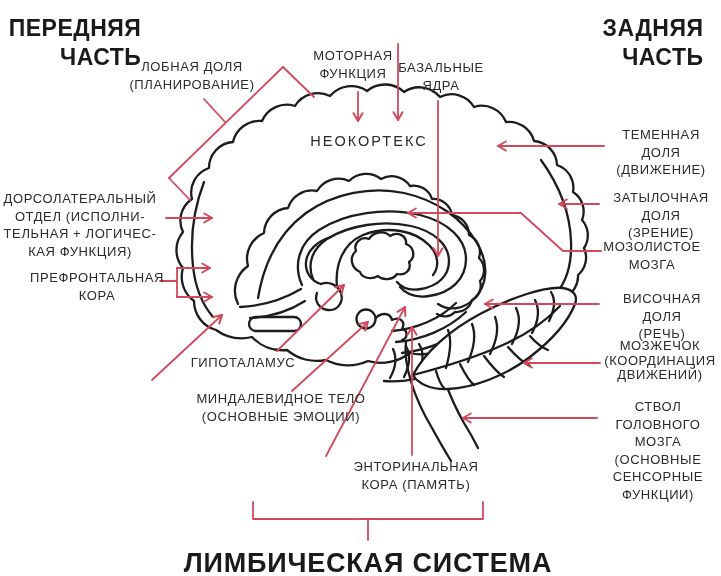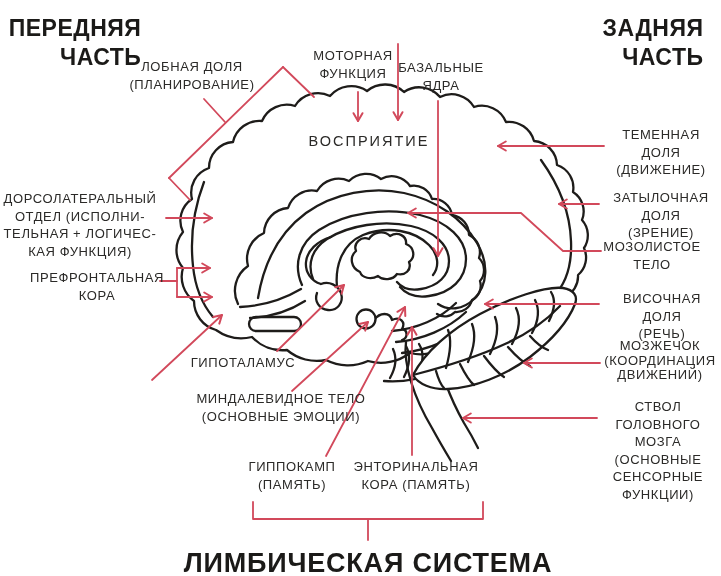--- a/index.html
+++ b/index.html
@@ -198,48 +198,46 @@
   <div class="hdr" style="left:653px;top:14px">ЗАДНЯЯ
 ЧАСТЬ</div>
 
   <div class="lbl" style="left:353px;top:47px">МОТОРНАЯ
 ФУНКЦИЯ</div>
   <div class="lbl" style="left:441px;top:59px">БАЗАЛЬНЫЕ
 ЯДРА</div>
   <div class="lbl" style="left:192px;top:58px">ЛОБНАЯ ДОЛЯ
 (ПЛАНИРОВАНИЕ)</div>
 
-  <div class="neo" style="left:369px;top:133px">ВОСПРИЯТИЕ</div>
+  <div class="neo" style="left:369px;top:133px">НЕОКОРТЕКС</div>
 
   <div class="lbl" style="left:80px;top:190px">ДОРСОЛАТЕРАЛЬНЫЙ
 ОТДЕЛ (ИСПОЛНИ-
 ТЕЛЬНАЯ + ЛОГИЧЕС-
 КАЯ ФУНКЦИЯ)</div>
   <div class="lbl" style="left:97px;top:269px">ПРЕФРОНТАЛЬНАЯ
 КОРА</div>
 
   <div class="lbl" style="left:661px;top:126px">ТЕМЕННАЯ ДОЛЯ
 (ДВИЖЕНИЕ)</div>
   <div class="lbl" style="left:661px;top:189px">ЗАТЫЛОЧНАЯ
 ДОЛЯ (ЗРЕНИЕ)</div>
   <div class="lbl" style="left:652px;top:238px">МОЗОЛИСТОЕ
-ТЕЛО</div>
+МОЗГА</div>
   <div class="lbl" style="left:662px;top:290px">ВИСОЧНАЯ
 ДОЛЯ (РЕЧЬ)</div>
   <div class="lbl" style="left:660px;top:339px;line-height:14.5px">МОЗЖЕЧОК
 (КООРДИНАЦИЯ
 ДВИЖЕНИЙ)</div>
   <div class="lbl" style="left:658px;top:398px">СТВОЛ
 ГОЛОВНОГО
 МОЗГА
 (ОСНОВНЫЕ
 СЕНСОРНЫЕ
 ФУНКЦИИ)</div>
 
   <div class="lbl" style="left:243px;top:354px">ГИПОТАЛАМУС</div>
   <div class="lbl" style="left:281px;top:390px">МИНДАЛЕВИДНОЕ ТЕЛО
 (ОСНОВНЫЕ ЭМОЦИИ)</div>
-  <div class="lbl" style="left:292px;top:458px">ГИППОКАМП
-(ПАМЯТЬ)</div>
   <div class="lbl" style="left:416px;top:458px">ЭНТОРИНАЛЬНАЯ
 КОРА (ПАМЯТЬ)</div>
   <div class="limbic" style="left:368px;top:548px">ЛИМБИЧЕСКАЯ СИСТЕМА</div>
 </div>
 
 </body></html>

